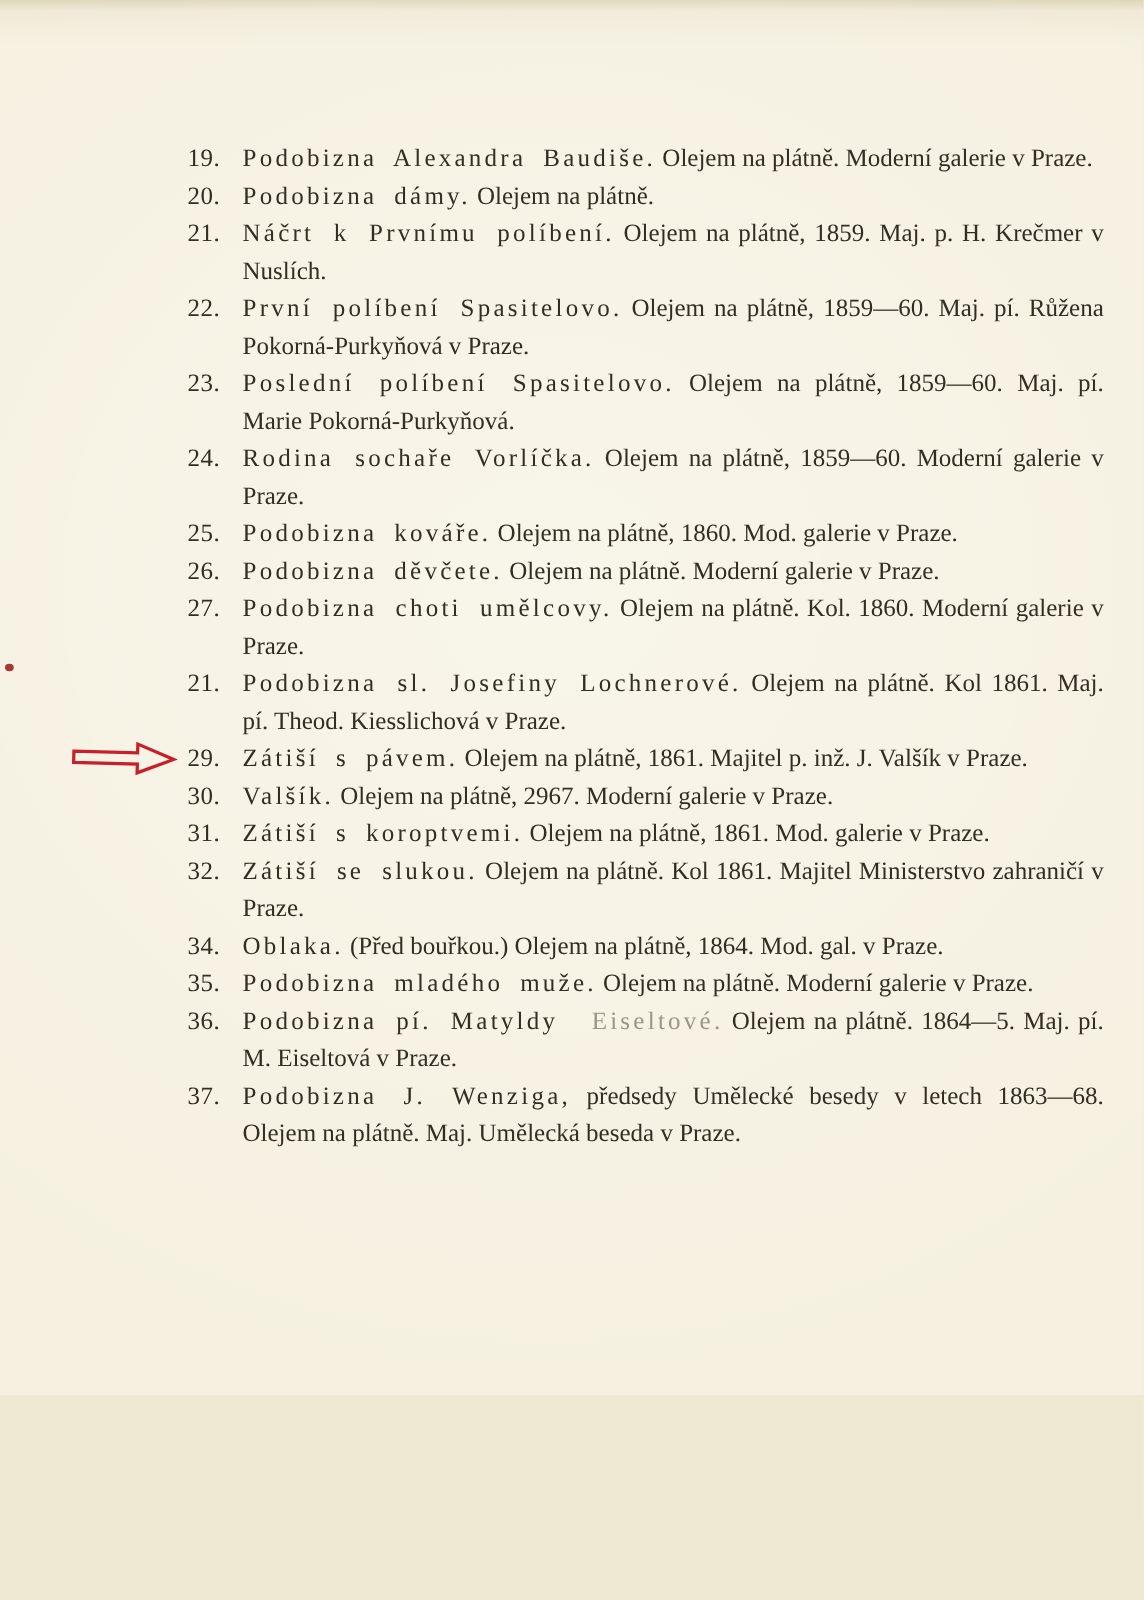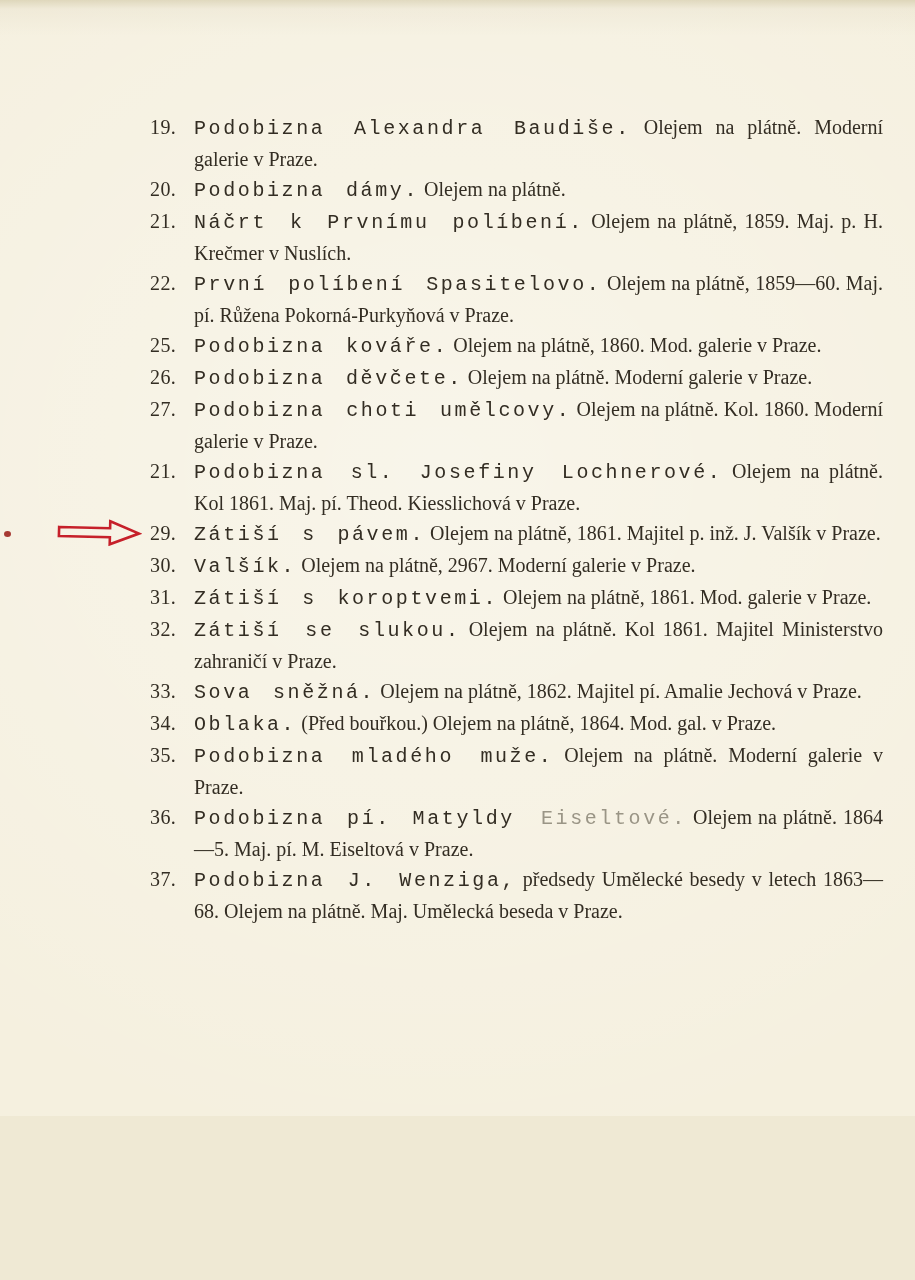--- a/index.html
+++ b/index.html
@@ -27,21 +27,21 @@
   .entry {
     position: relative;
     padding-left: 44px;
     text-align: justify;
   }
   .entry .num {
     position: absolute;
     left: 0; top: 0;
     letter-spacing: 0.02em;
   }
-  .sp { letter-spacing: 0.13em; word-spacing: 0.3em; font-family: Liberation Mono, monospace; }
+  .sp { letter-spacing: 0.13em; word-spacing: 0.3em; }
   .fade { color: #9a9586; margin-left: 20px; }
   .arrow-wrap {
     position: absolute;
     left: -93px; top: 1px;
     width: 85px; height: 27px;
     pointer-events: none;
   }
   .arrow-wrap svg { display: block; transform: rotate(1.5deg); }
   .margin-dot {
     position: absolute;
@@ -64,32 +64,33 @@
 </head>
 <body>
 
 <div class="page">
   <div class="margin-dot"></div>
   <div class="content" id="list">
       <div class="entry"><span class="num">19.</span><span class="sp">Podobizna Alexandra Baudiše.</span> <span>Olejem na plátně. Moderní galerie v Praze.</span></div>
       <div class="entry"><span class="num">20.</span><span class="sp">Podobizna dámy.</span> <span>Olejem na plátně.</span></div>
       <div class="entry"><span class="num">21.</span><span class="sp">Náčrt k Prvnímu políbení.</span> <span>Olejem na plátně, 1859. Maj. p. H. Krečmer v Nuslích.</span></div>
       <div class="entry"><span class="num">22.</span><span class="sp">První políbení Spasitelovo.</span> <span>Olejem na plátně, 1859—60. Maj. pí. Růžena Pokorná-Purkyňová v Praze.</span></div>
+      <div class="entry"><span class="num">23.</span><span class="sp">Poslední políbení Spasitelovo.</span> <span>Olejem na plátně, 1859—60. Maj. pí. Marie Pokorná-Purkyňová.</span></div>
+      <div class="entry"><span class="num">24.</span><span class="sp">Rodina sochaře Vorlíčka.</span> <span>Olejem na plátně, 1859—60. Moderní galerie v Praze.</span></div>
       <div class="entry"><span class="num">25.</span><span class="sp">Podobizna kováře.</span> <span>Olejem na plátně, 1860. Mod. galerie v Praze.</span></div>
       <div class="entry"><span class="num">26.</span><span class="sp">Podobizna děvčete.</span> <span>Olejem na plátně. Moderní galerie v Praze.</span></div>
       <div class="entry"><span class="num">27.</span><span class="sp">Podobizna choti umělcovy.</span> <span>Olejem na plátně. Kol. 1860. Moderní galerie v Praze.</span></div>
       <div class="entry"><span class="num">21.</span><span class="sp">Podobizna sl. Josefiny Lochnerové.</span> <span>Olejem na plátně. Kol 1861. Maj. pí. Theod. Kiesslichová v Praze.</span></div>
       <div class="entry"><span class="num">29.</span><span class="sp">Zátiší s pávem.</span> <span>Olejem na plátně, 1861. Majitel p. inž. J. Valšík v Praze.</span><span class="arrow-wrap">
           <svg width="85" height="27" viewBox="0 0 85 27">
             <polygon points="2,9 53,9 53,2 82,13.5 53,25 53,18 2,18" fill="none" stroke="#c6202a" stroke-width="2.6" stroke-linejoin="miter"></polygon>
           </svg>
         </span></div>
       <div class="entry"><span class="num">30.</span><span class="sp">Valšík.</span> <span>Olejem na plátně, 2967. Moderní galerie v Praze.</span></div>
       <div class="entry"><span class="num">31.</span><span class="sp">Zátiší s koroptvemi.</span> <span>Olejem na plátně, 1861. Mod. galerie v Praze.</span></div>
       <div class="entry"><span class="num">32.</span><span class="sp">Zátiší se slukou.</span> <span>Olejem na plátně. Kol 1861. Majitel Ministerstvo zahraničí v Praze.</span></div>
-      <div class="entry"><span class="num">33.</span><span class="sp">Sova sněžná.</span> <span>Olejem na plátně, 1862. Majitel pí. Amalie Jechová v Praze.</span></div>
       <div class="entry"><span class="num">34.</span><span class="sp">Oblaka.</span> <span>(Před bouřkou.) Olejem na plátně, 1864. Mod. gal. v Praze.</span></div>
       <div class="entry"><span class="num">35.</span><span class="sp">Podobizna mladého muže.</span> <span>Olejem na plátně. Moderní galerie v Praze.</span></div>
       <div class="entry"><span class="num">36.</span><span class="sp">Podobizna pí. Matyldy</span> <span class="sp fade">Eiseltové.</span> <span>Olejem na plátně. 1864—5. Maj. pí. M. Eiseltová v Praze.</span></div>
       <div class="entry"><span class="num">37.</span><span class="sp">Podobizna J. Wenziga,</span> <span>předsedy Umělecké besedy v letech 1863—68. Olejem na plátně. Maj. Umělecká beseda v Praze.</span></div>
     </div>
   <div class="page-num">54</div>
 </div>
 
 </body></html>

